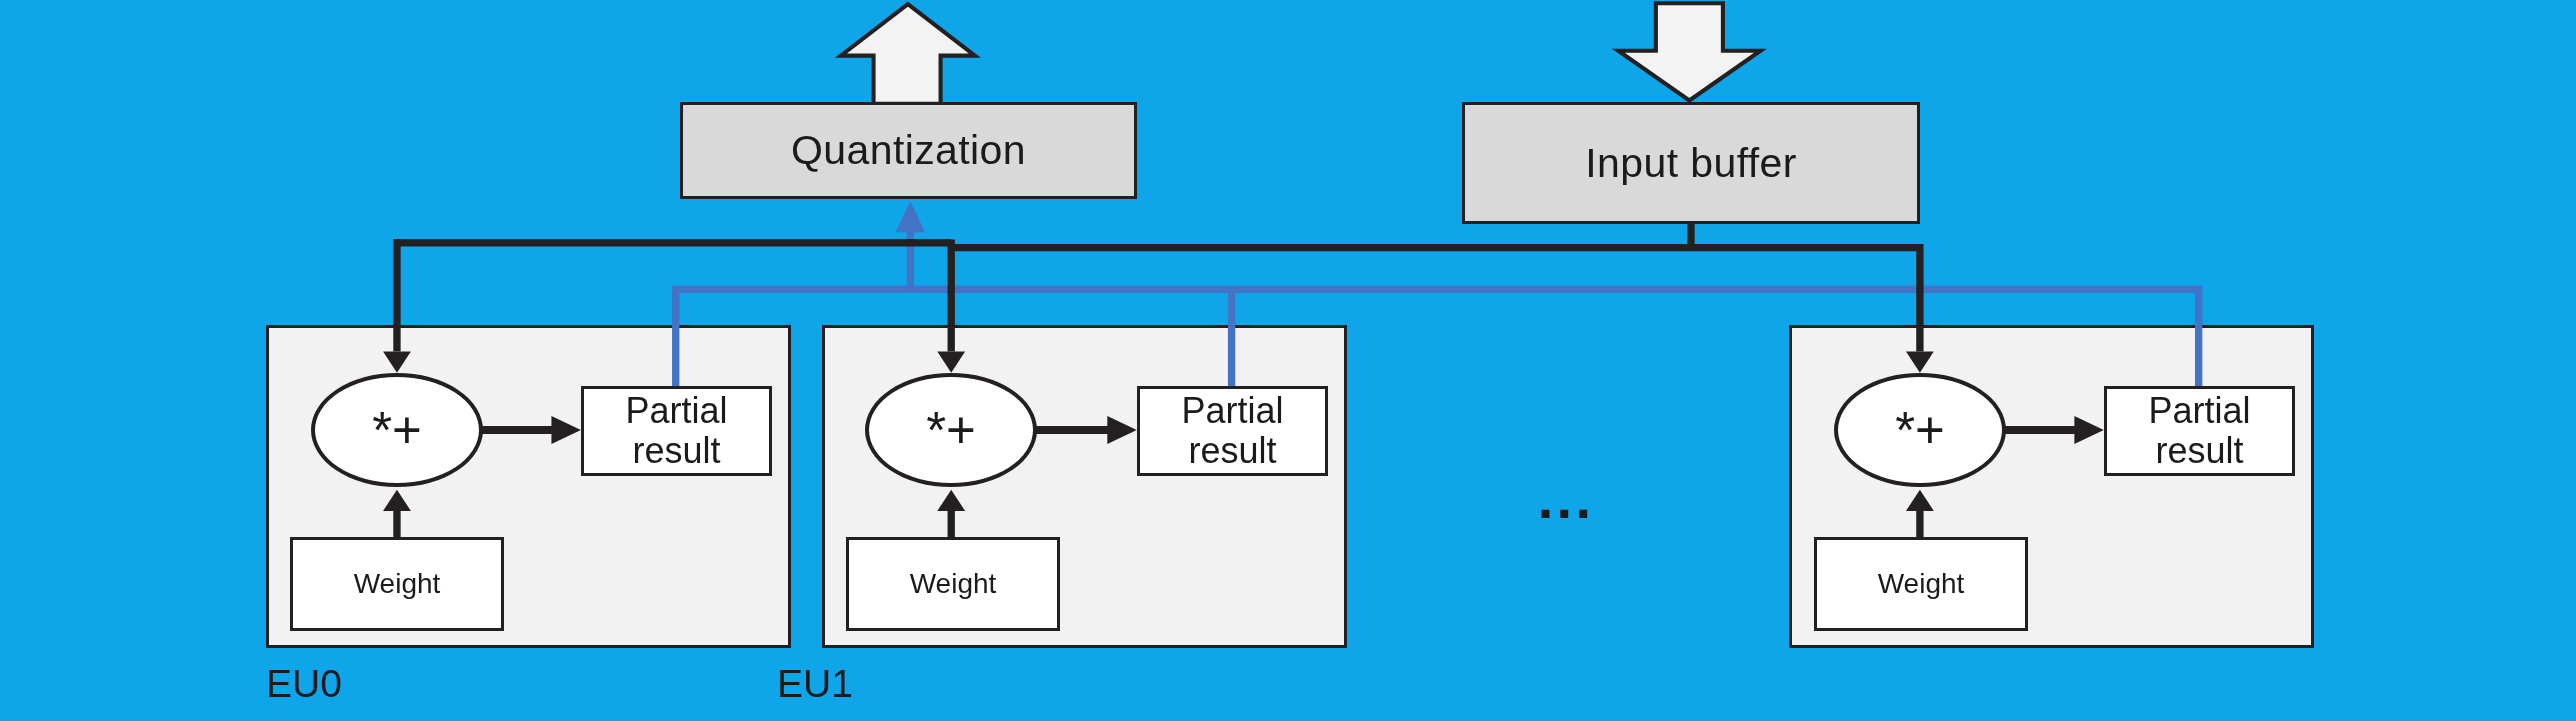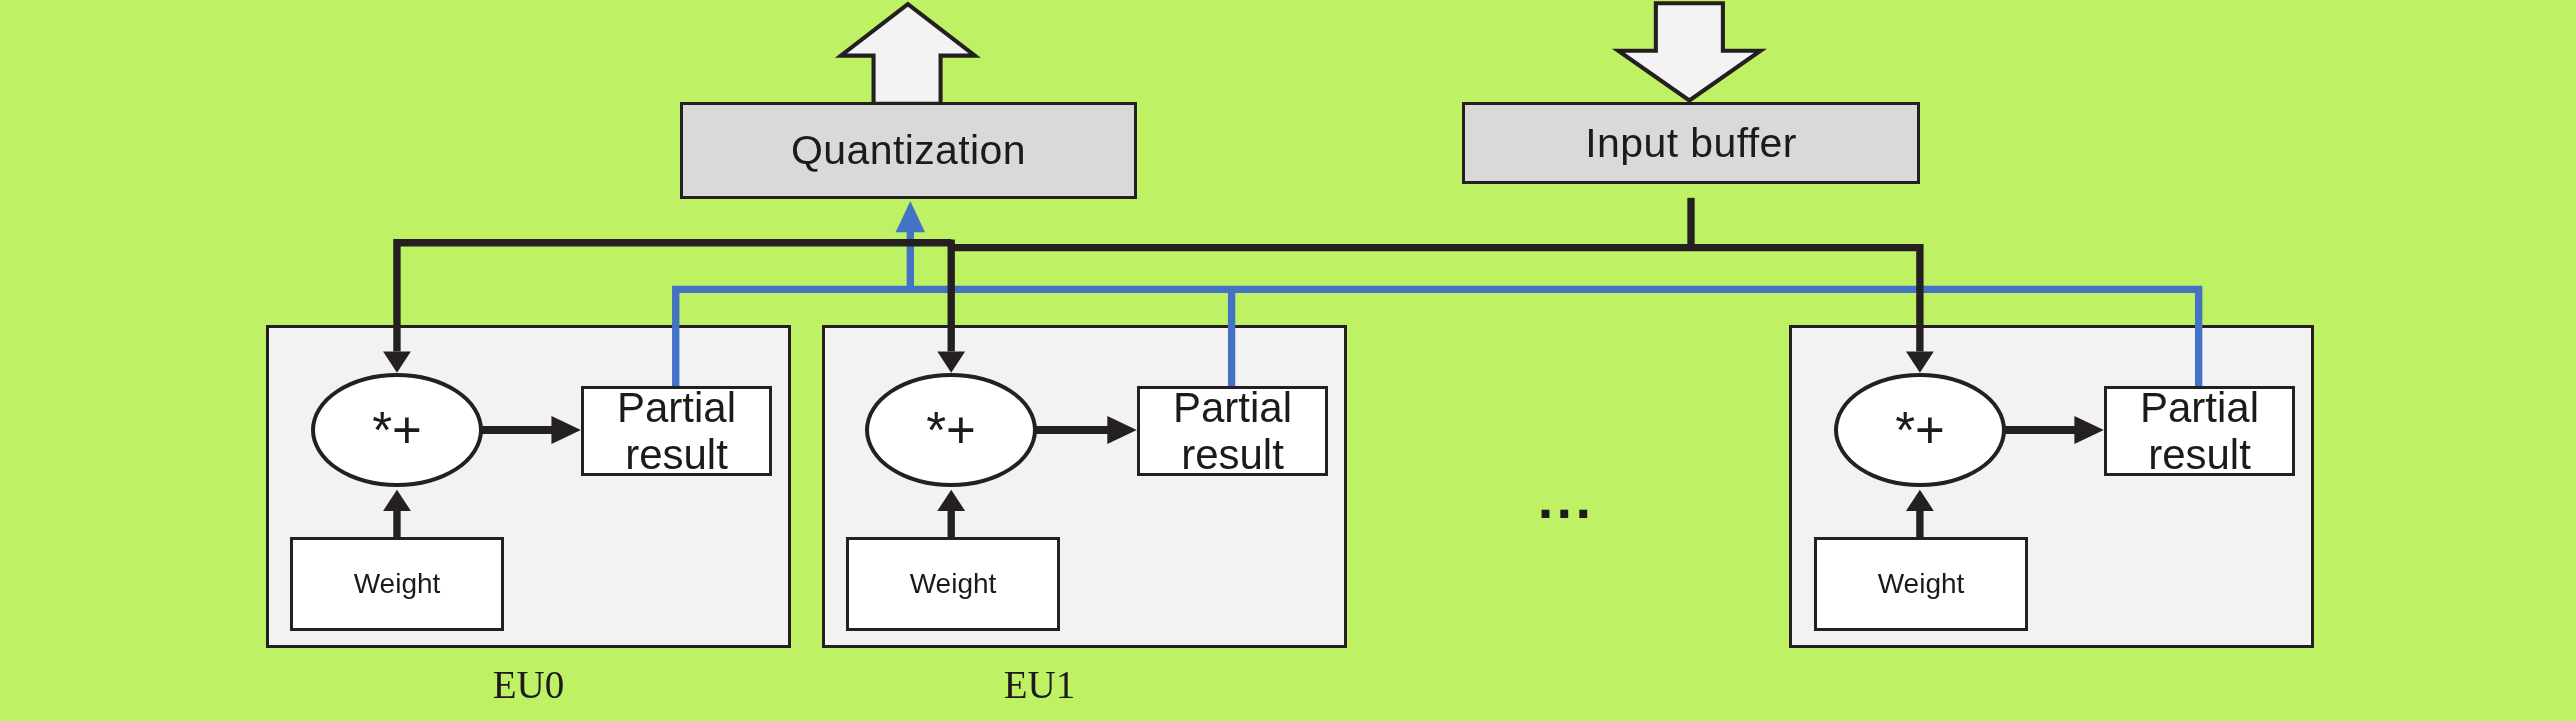--- a/index.html
+++ b/index.html
@@ -5,21 +5,21 @@
   html, body {
     margin: 0;
     padding: 0;
     background: #ffffff;
     font-family: "Liberation Sans", sans-serif;
   }
   .canvas {
     position: relative;
     width: 2576px;
     height: 721px;
-    background: #bef264;
+    background: #0ea5e9;
     overflow: hidden;
     color: #1c1a1b;
   }
   .abs { position: absolute; box-sizing: border-box; }
 
   
   .eu-container { z-index: 1; }
   svg.wires     { z-index: 2; }
   .node, .top-box, .eu-label, .dots { z-index: 3; }
 
@@ -40,31 +40,30 @@
   .node {
     background: #ffffff;
     border: 3.3px solid #242021;
     display: flex;
     align-items: center;
     justify-content: center;
     text-align: center;
     color: #1c1a1b;
   }
   .weight-box   { font-size: 28px; }
-  .partial-box  { font-size: 42px; line-height: 1.12; padding: 0 11.4px; }
+  .partial-box  { font-size: 36px; line-height: 1.12; padding: 0 11.4px; }
   .mac-ellipse {
     border-radius: 50%;
     border-width: 4.1px;
     font-size: 51px;
   }
   .eu-label {
-    text-align: center;
+    text-align: left;
     font-size: 39px;
     color: #1c1a1b;
-    font-family: Liberation Serif, serif;
   }
   .dots {
     text-align: center;
     font-size: 56px;
     font-weight: 700;
     line-height: 1;
     letter-spacing: 3.3px;
     color: #1c1a1b;
   }
   svg.wires { position: absolute; left: 0; top: 0; }
@@ -120,21 +119,21 @@
       <polygon points="2537,509 2537,543 2573,526" fill="#242021"></polygon>
     </g>
 
     <polygon points="1110,5 1192,68 1150,68 1150,127 1068,127 1068,68 1028,68" fill="#f3f3f3" stroke="#242021" stroke-width="5"></polygon>
     <polygon points="2025,4 2107,4 2107,62 2153,62 2066,123 1979,62 2025,62" fill="#f3f3f3" stroke="#242021" stroke-width="5"></polygon>
   </svg>
 
   <div class="abs top-box" style="left:680px; top:102px; width:457px; height:97px;">
     <span>Quantization</span>
   </div>
-  <div class="abs top-box" style="left:1462px; top:102px; width:458px; height:82px;">
+  <div class="abs top-box" style="left:1462px; top:102px; width:458px; height:122px;">
     <span>Input buffer</span>
   </div>
 
   <div class="abs node mac-ellipse" style="left:311px; top:373px; width:172px; height:114px;">
     <span>*+</span>
   </div>
   <div class="abs node partial-box" style="left:581px; top:386px; width:191px; height:90px;">
     <span>Partial result</span>
   </div>
   <div class="abs node weight-box" style="left:290px; top:537px; width:214px; height:94px;">

